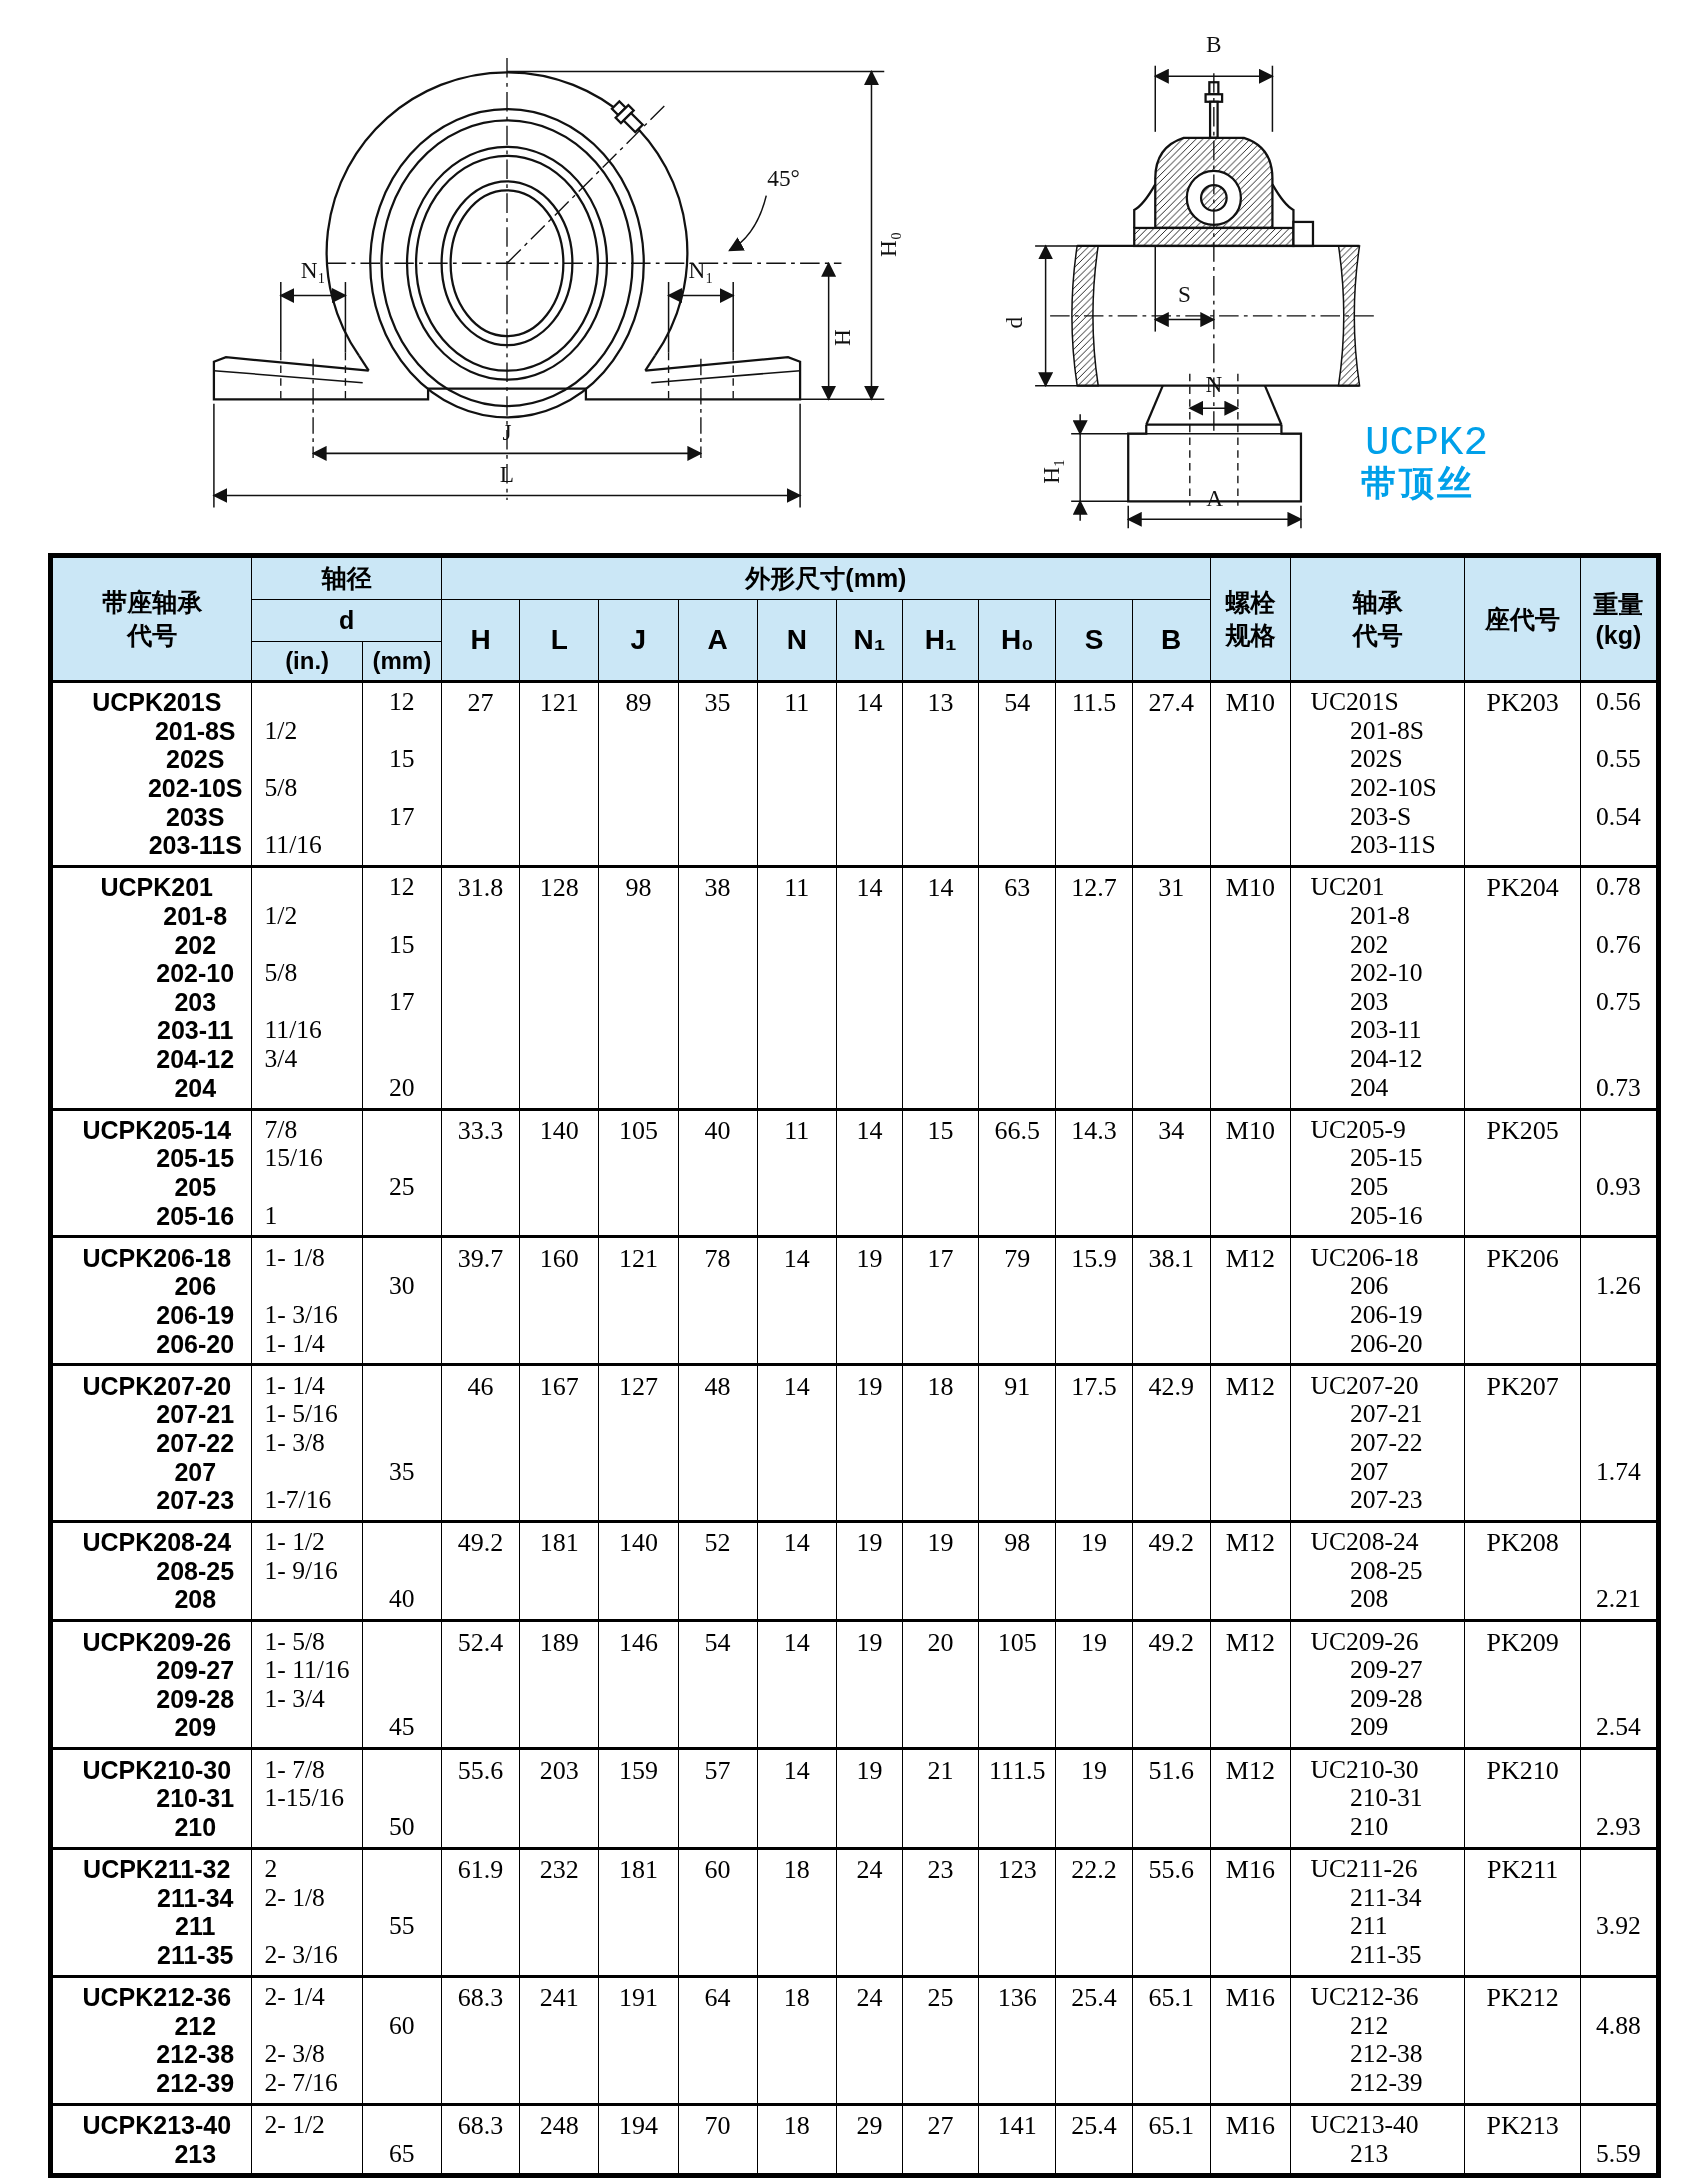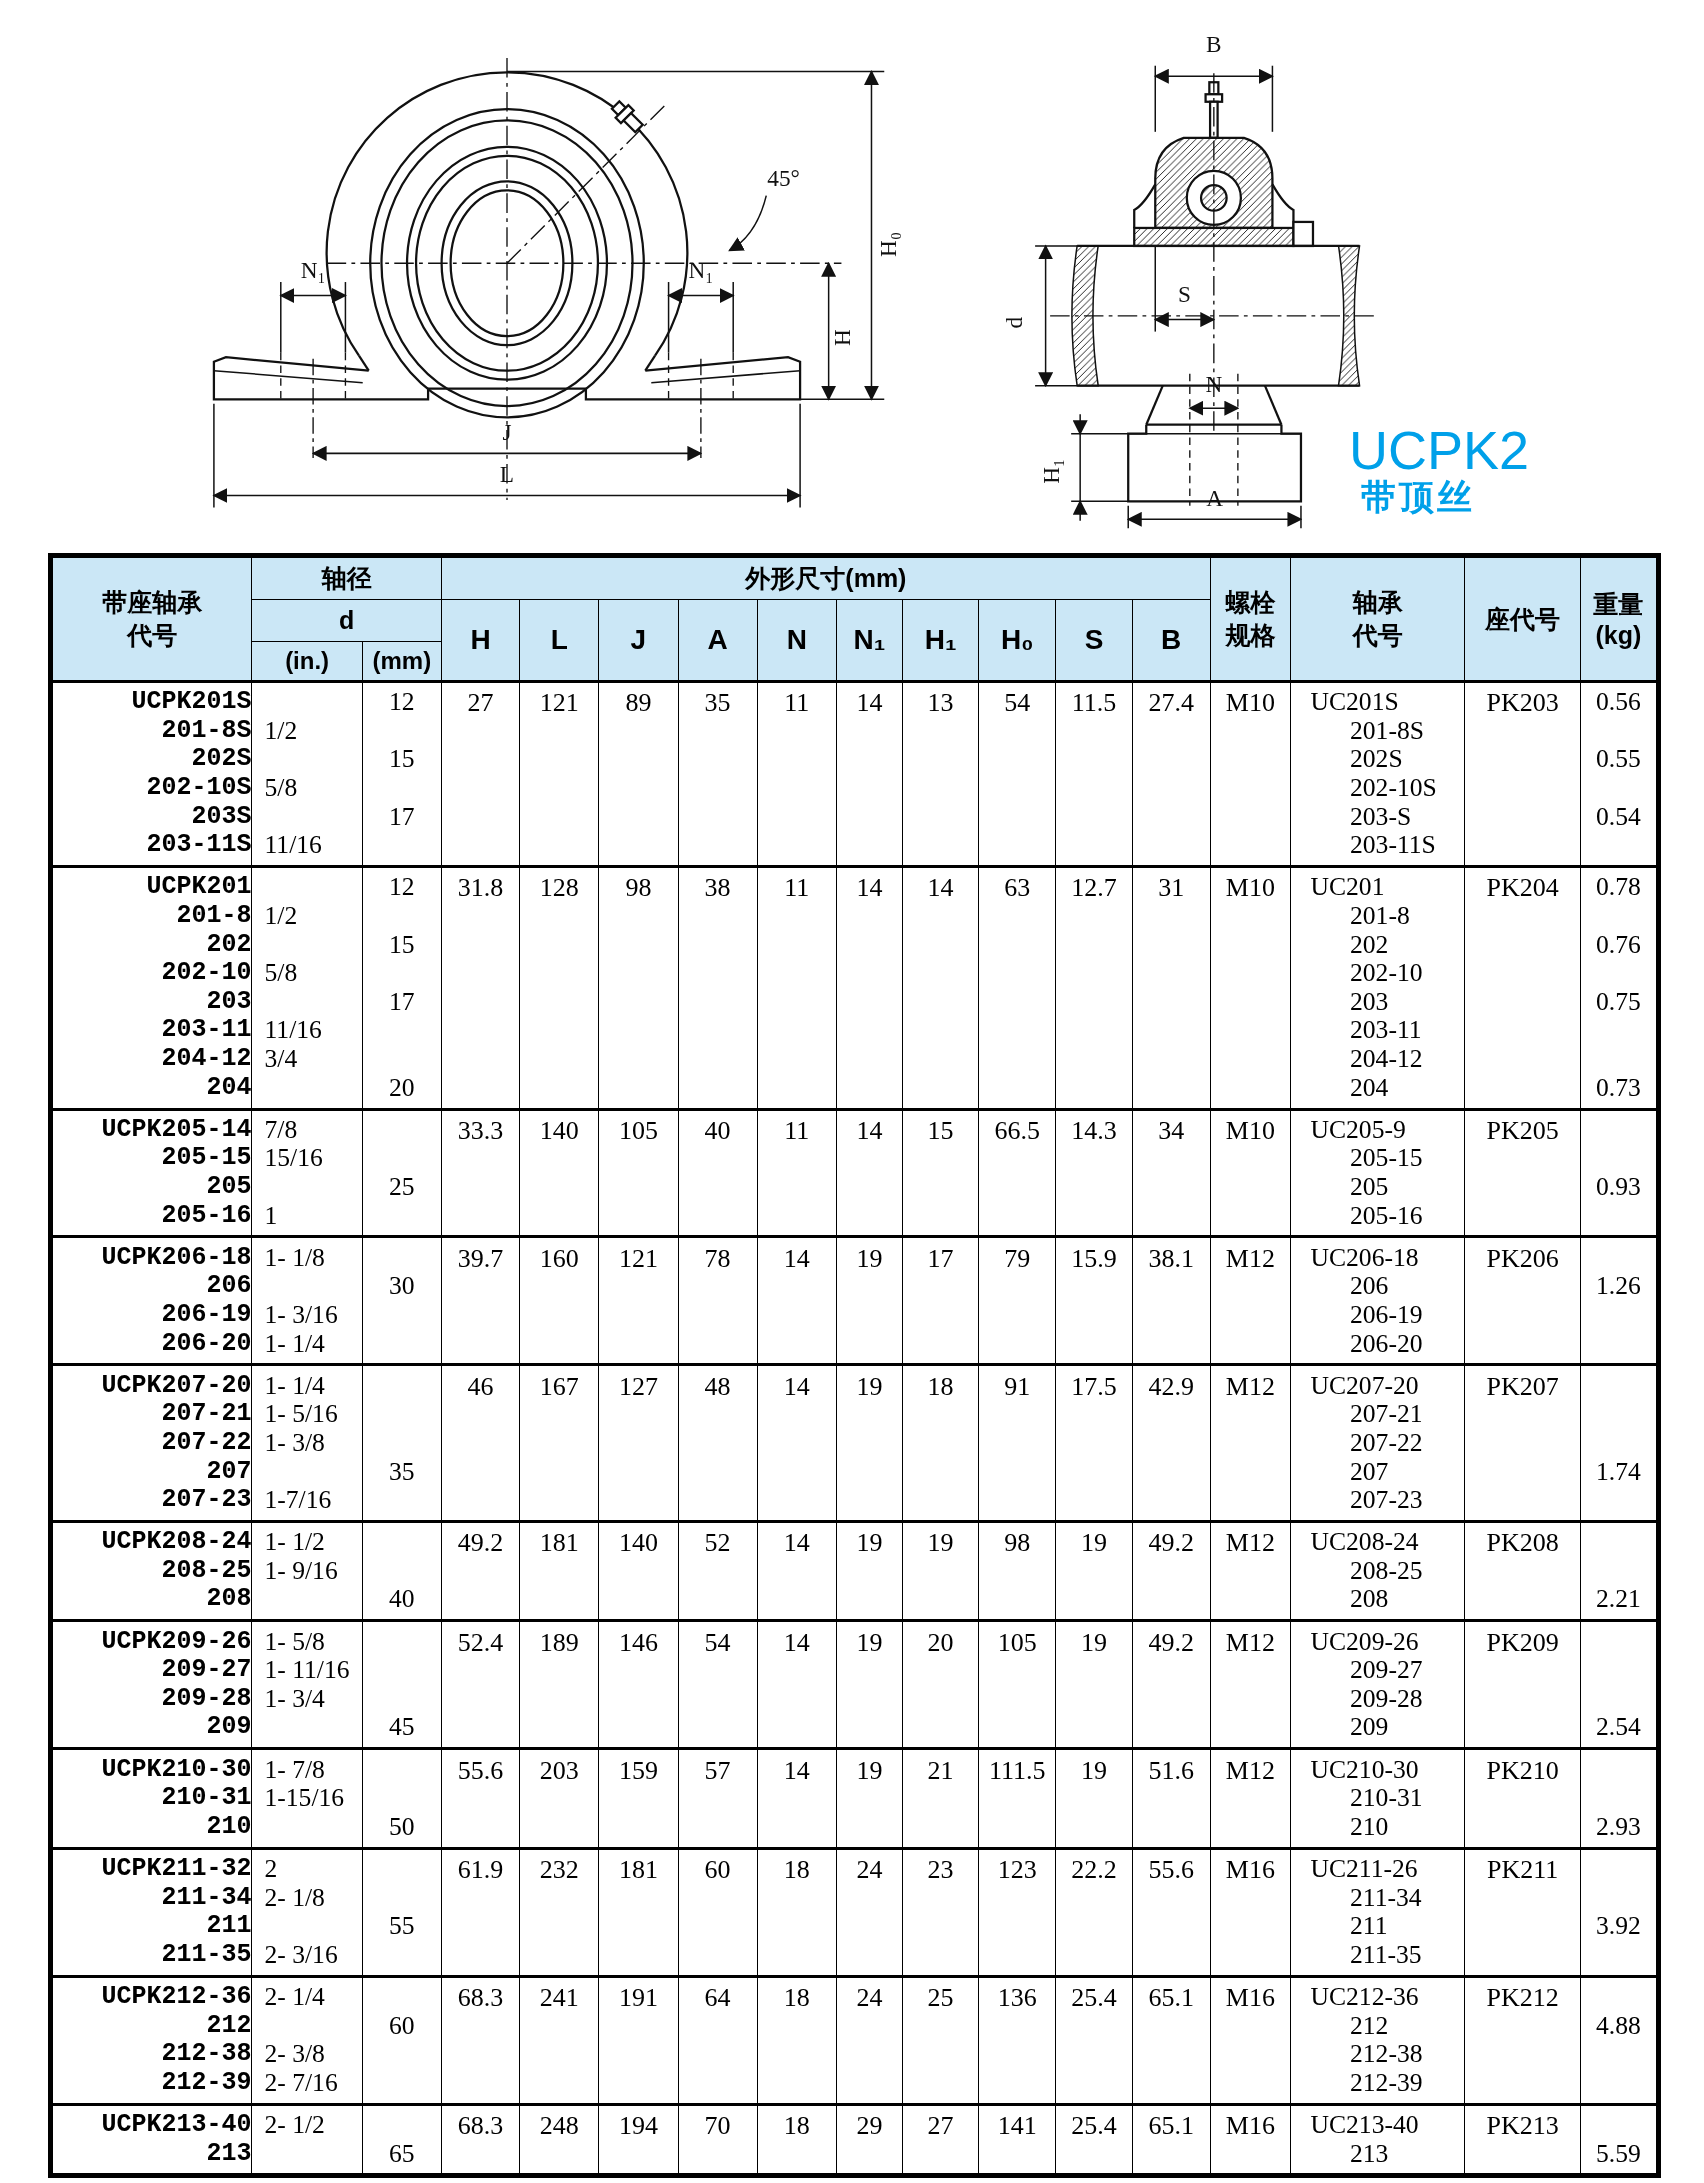--- a/index.html
+++ b/index.html
@@ -1,37 +1,37 @@
 <!DOCTYPE html>
 <html style="font-size:12px"><head>
 <meta charset="utf-8">
 <style>
   html,body{margin:0;padding:0;background:#fff;}
   .page{position:relative;width:1705px;height:2183px;background:#fff;overflow:hidden;
         font-family:"Liberation Serif", serif;color:#000;}
   svg text{font-family:"Liberation Serif", serif;fill:#111;}
   .series-label{position:absolute;left:1349px;top:422px;line-height:1.05;}
-  .series-code{font-family:Liberation Sans, sans-serif;font-size:54px;}
+  .series-code{font-family:Liberation Mono, monospace;font-size:41px;margin-left:16px;}
   .series-sub{font-family:"Liberation Sans", sans-serif;font-weight:700;font-size:35px;letter-spacing:3px;margin-left:12px;}
 
   table.spec{position:absolute;left:48px;top:553px;width:1613px;border-collapse:collapse;
              table-layout:fixed;border:5.3px solid #000;}
   .spec th,.spec td{border:1.5px solid #000;padding:0;}
   .spec thead th{background:#cbe7f6;font-family:"Liberation Sans", sans-serif;font-weight:700;
                  font-size:25px;text-align:center;vertical-align:middle;}
   .spec thead tr:nth-child(1) th{height:41px;}
   .spec thead tr:nth-child(2) th{height:41px;}
   .spec thead tr:nth-child(3) th{height:38px;}
   .spec thead th.dimh{font-size:28px;}
   .spec thead th.small{font-size:24px;font-weight:700;}
   .pre{white-space:pre-line;}
   .spec tbody td{vertical-align:top;border-top:3px solid #000;}
   .spec tbody tr.grp td{padding-top:5.3px;padding-bottom:5.3px;}
   .ln{height:28.6px;line-height:28.6px;white-space:nowrap;}
-  .c-code{font-family:Liberation Mono, monospace;font-weight:700;font-size:25px;text-align:right;}
+  .c-code{font-family:Liberation Sans, sans-serif;font-weight:700;font-size:25px;text-align:center;}
   .c-code .ln{padding-left:86px;}
   .c-code .ln.first{padding-left:9px;}
   .c-in{font-size:25.6px;text-align:left;}
   .c-in .ln{padding-left:12px;}
   .c-mm{font-size:25.6px;text-align:center;margin-left:37px;}
   .c-dim,.c-bolt,.c-seat{font-size:26px;text-align:center;vertical-align:middle;}
   .c-bear{font-size:25.6px;text-align:left;}
   .c-bear .ln{padding-left:59px;}
   .c-bear .ln.first{padding-left:19.5px;}
   .c-wt{font-size:25.6px;text-align:center;}

